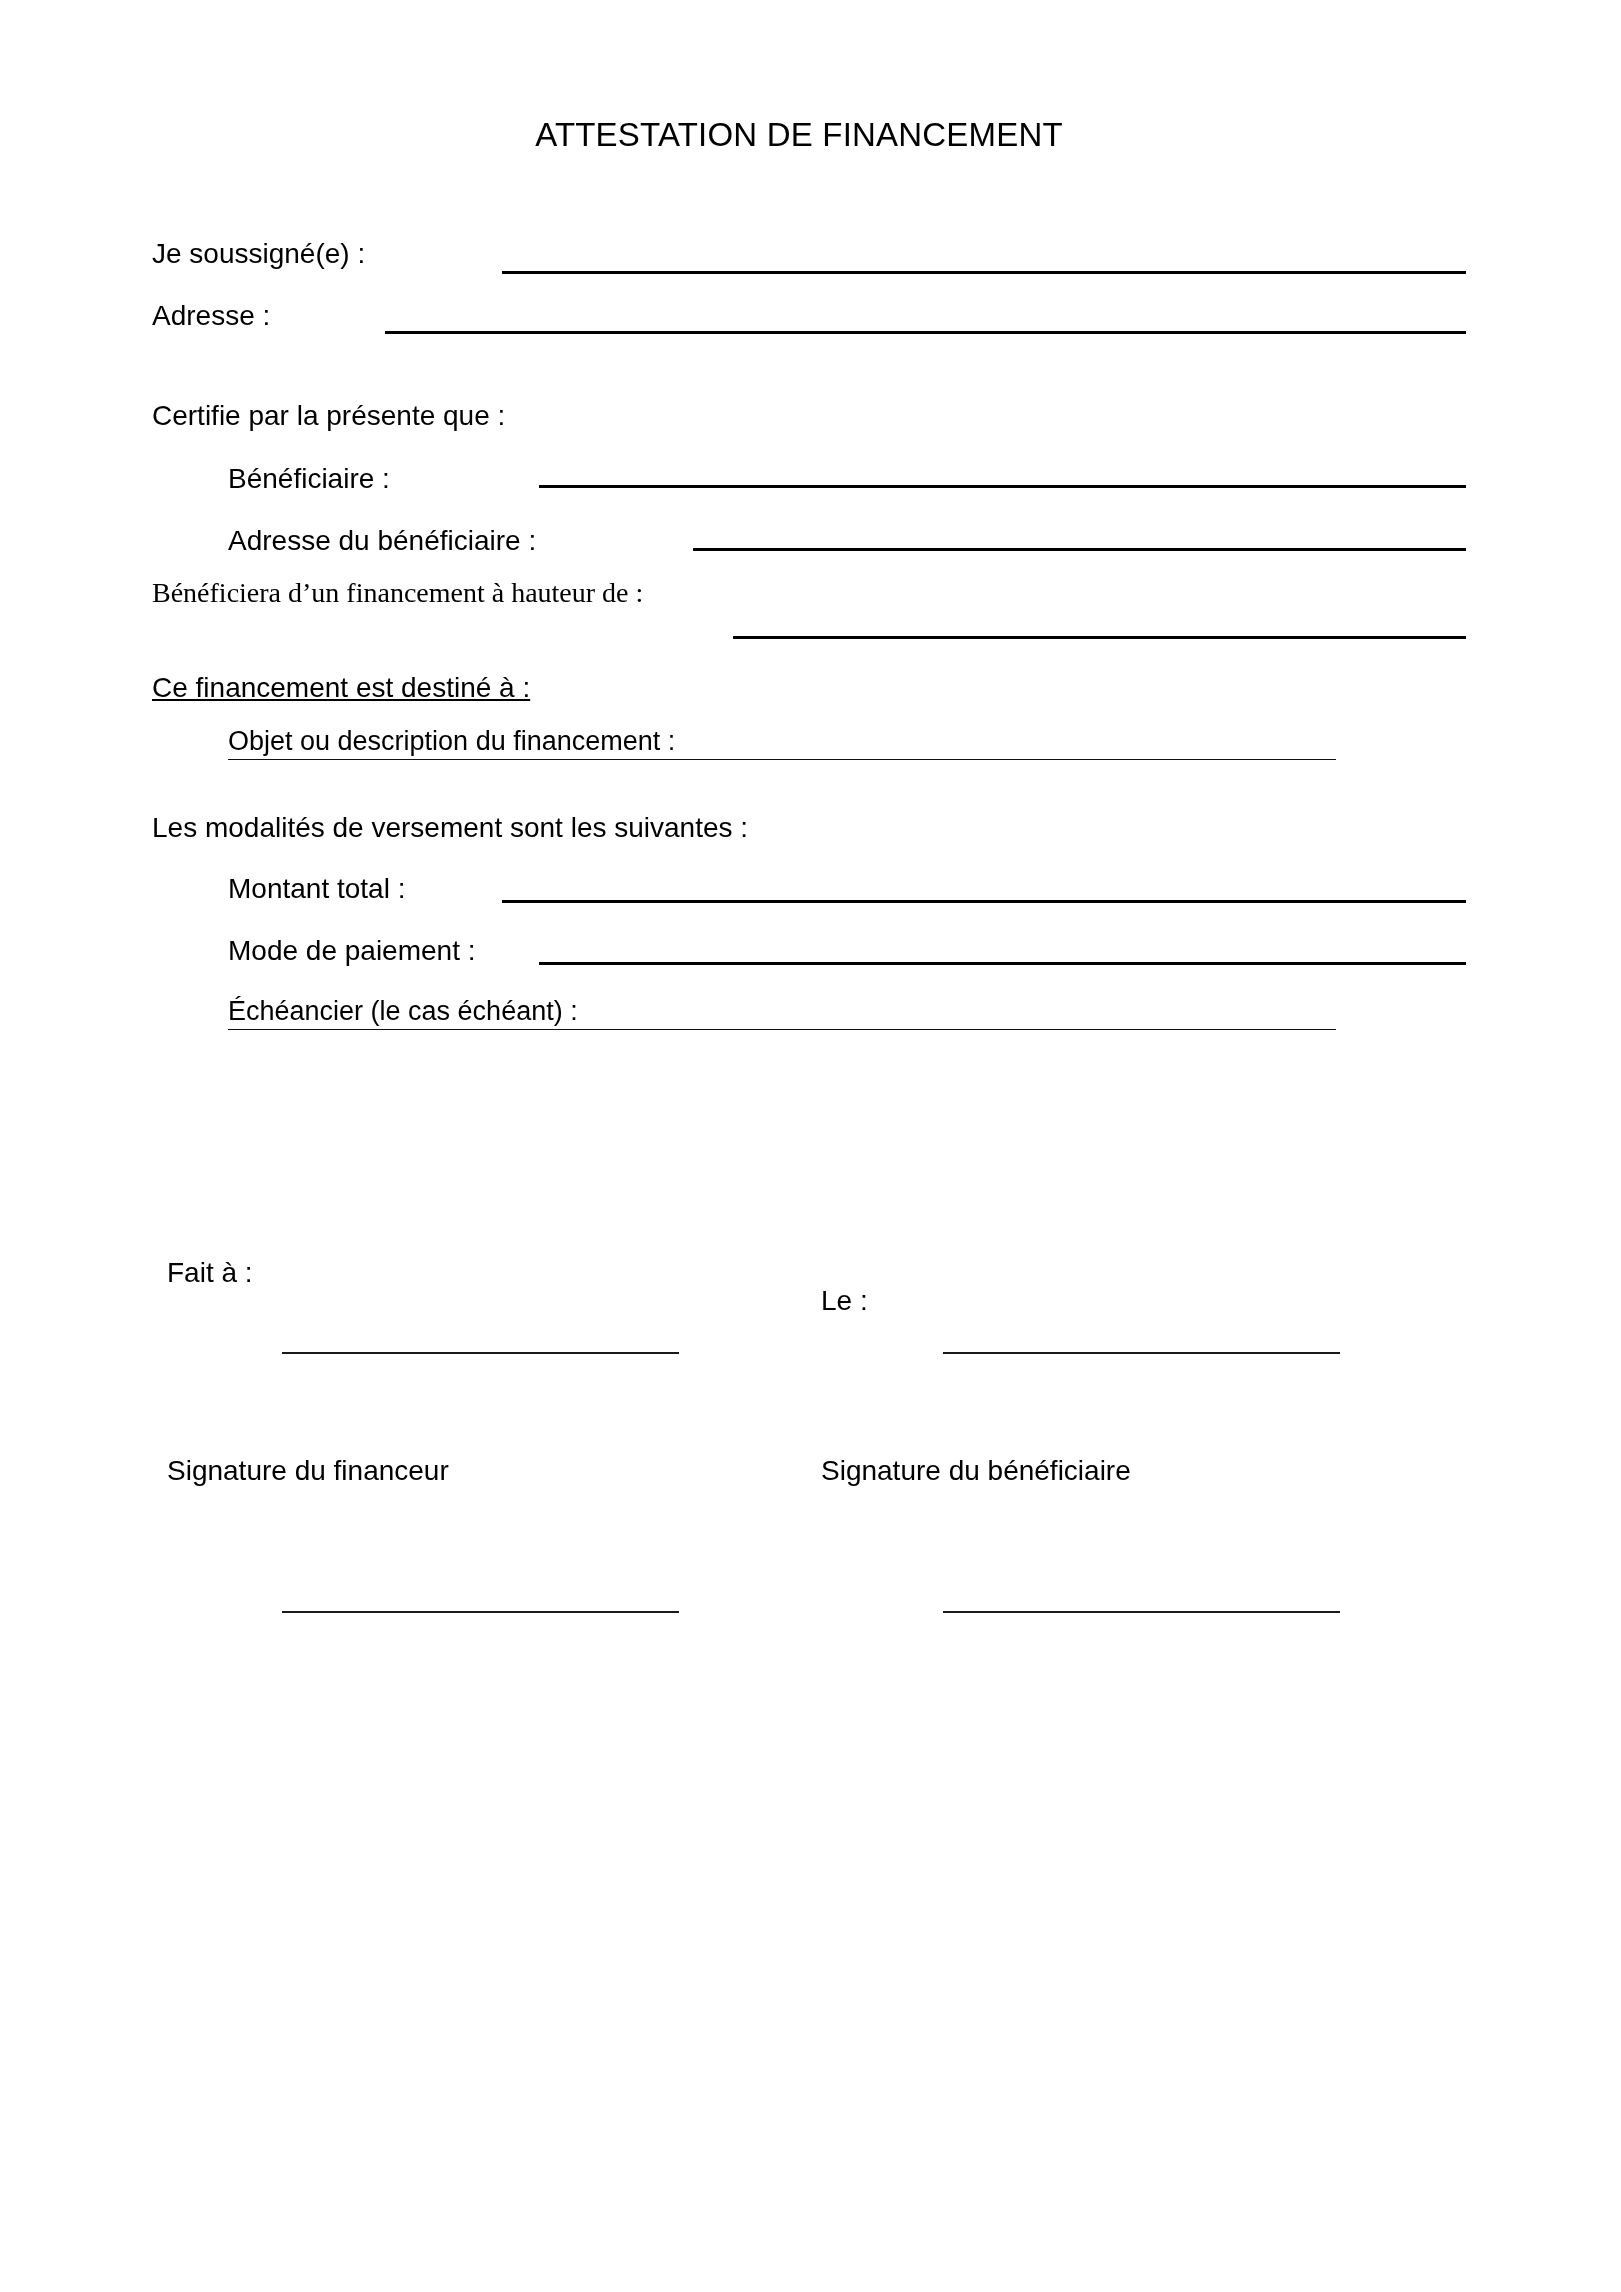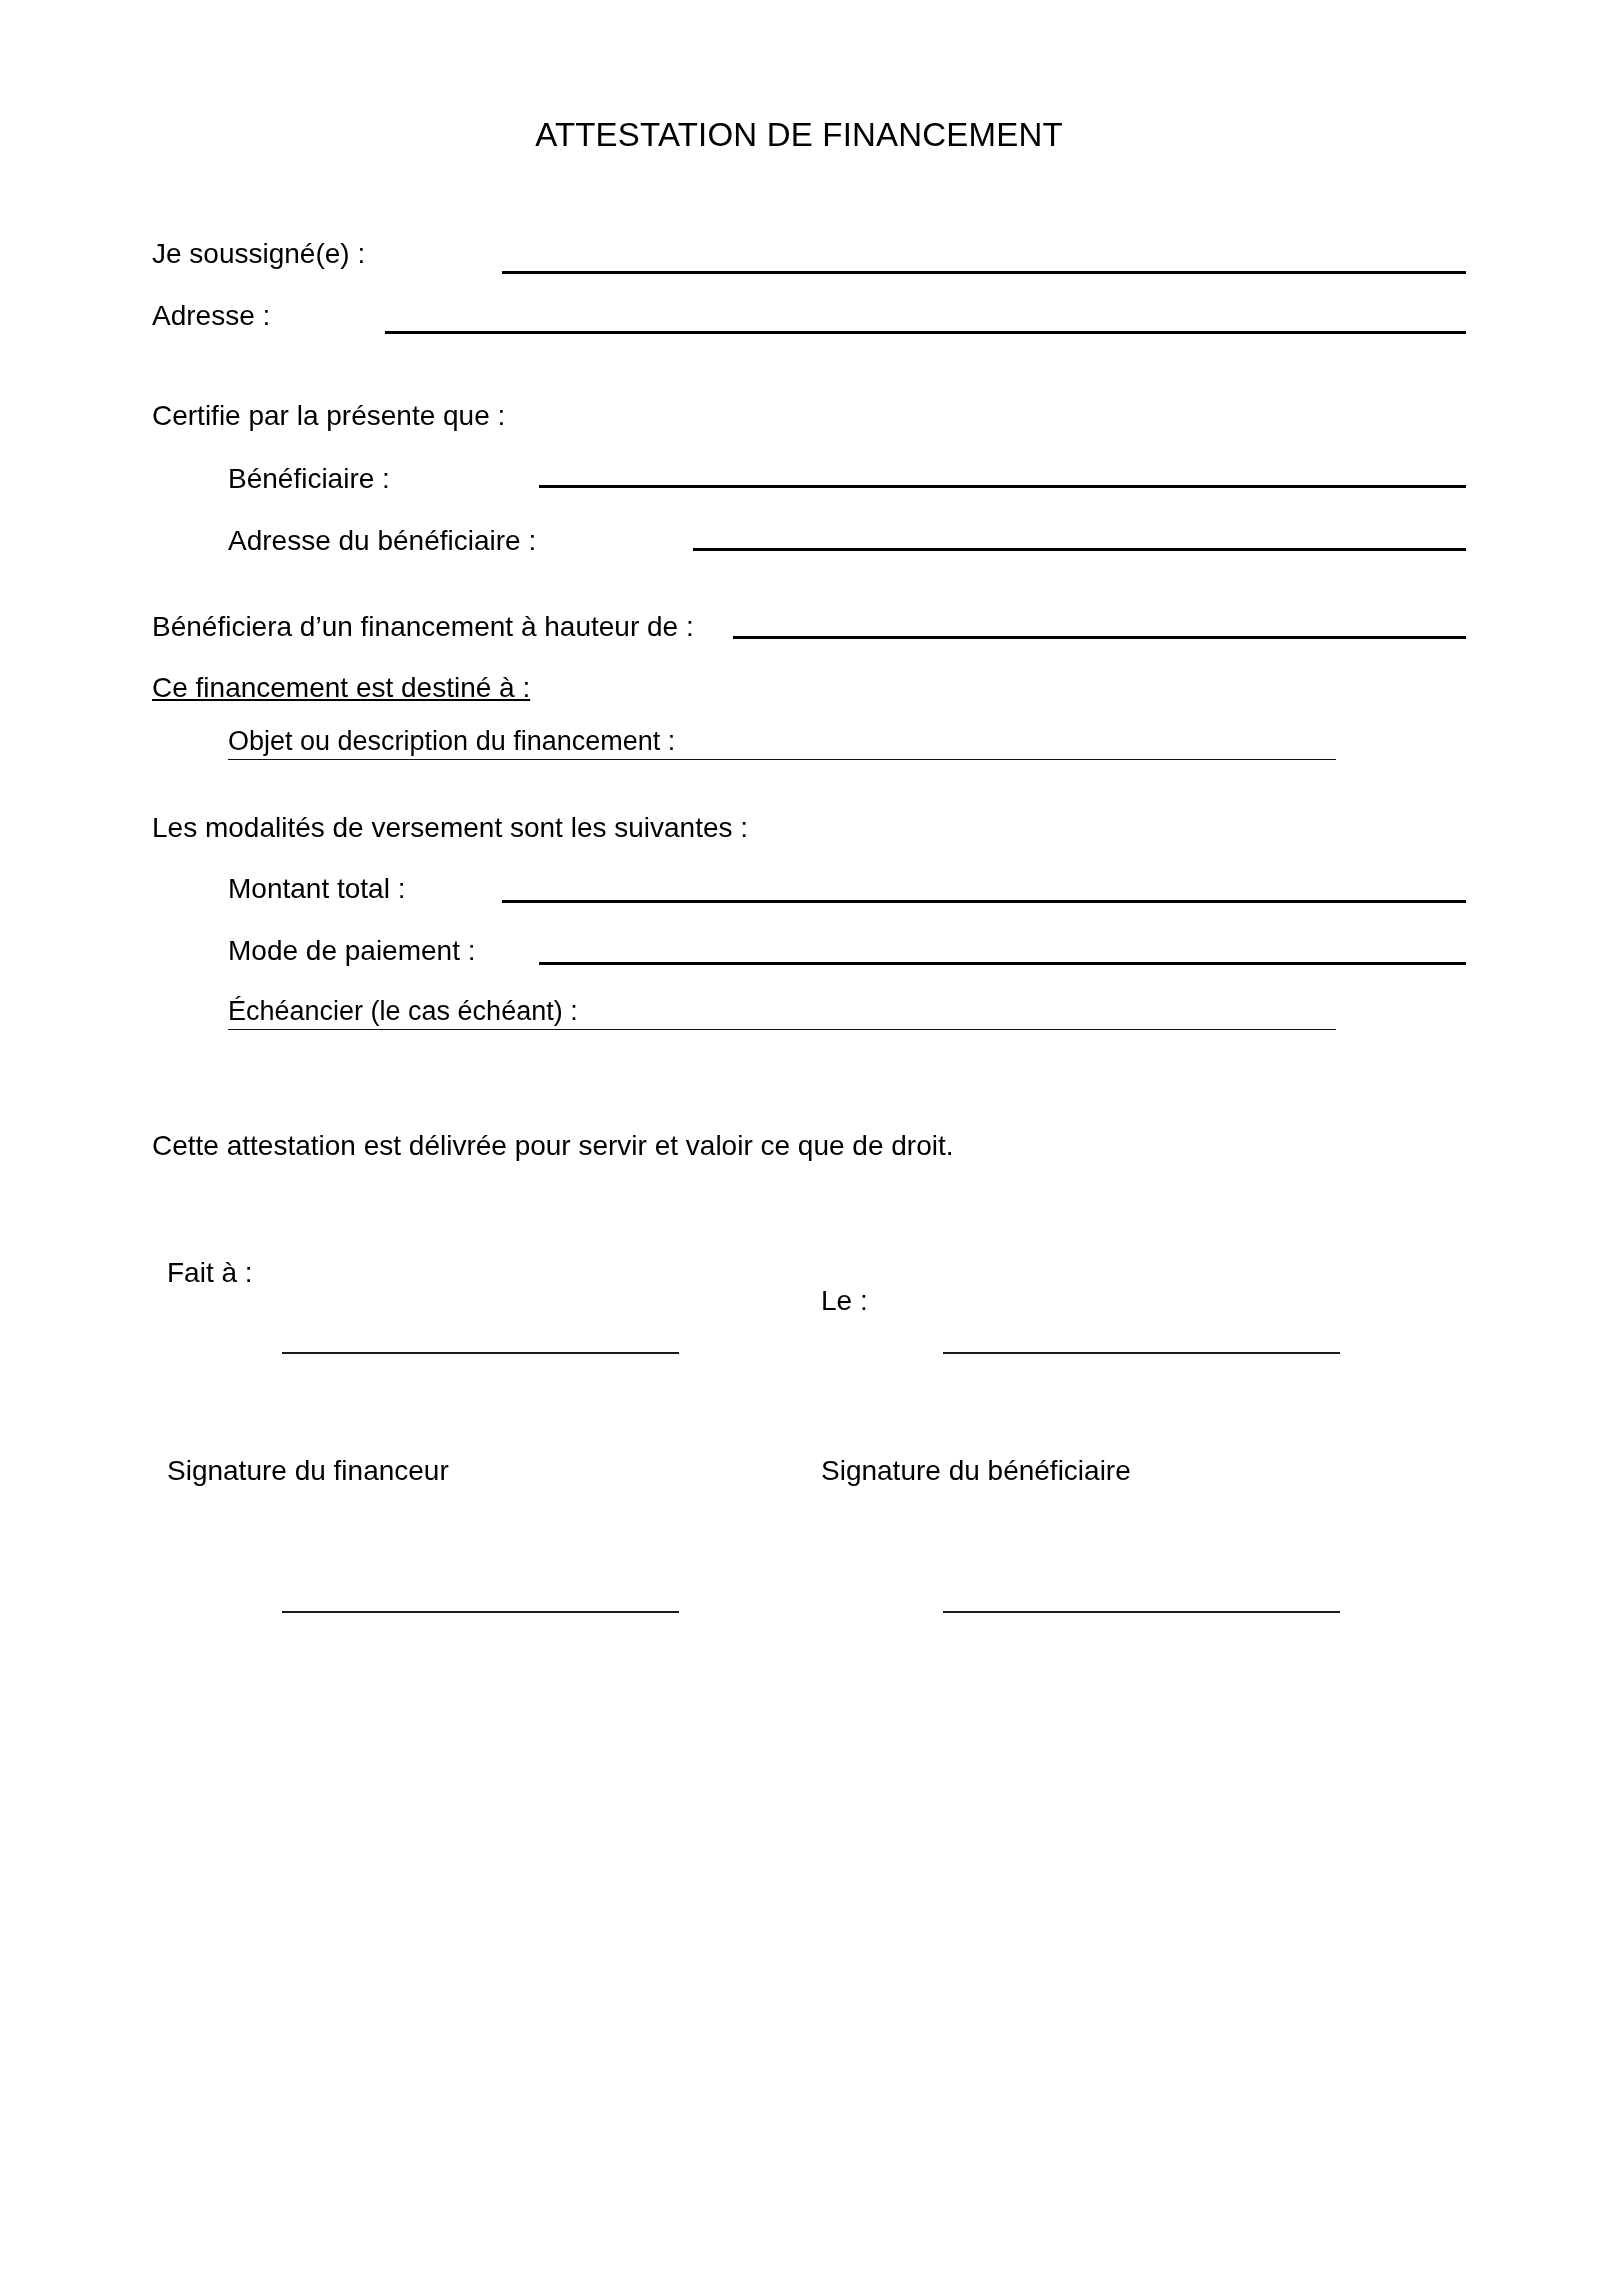--- a/index.html
+++ b/index.html
@@ -83,42 +83,41 @@
   <div class="rule-thick" style="left:385px; top:331px; width:1081px;"></div>
 
   <div class="txt" style="left:152px; top:402px;">Certifie par la présente que :</div>
 
   <div class="txt" style="left:228px; top:465px;">Bénéficiaire :</div>
   <div class="rule-thick" style="left:539px; top:485px; width:927px;"></div>
 
   <div class="txt" style="left:228px; top:527px;">Adresse du bénéficiaire :</div>
   <div class="rule-thick" style="left:693px; top:548px; width:773px;"></div>
 
-  <div class="txt" style="left:152px; top:613px;">Bénéficiera d’un financement à hauteur de :</div>
+  <div class="txt" style="left:152px; top:579px;font-family:Liberation Serif, serif;">Bénéficiera d’un financement à hauteur de :</div>
   <div class="rule-thick" style="left:733px; top:636px; width:733px;"></div>
 
   <div class="txt" style="left:152px; top:674px;text-decoration:underline;">Ce financement est destiné à :</div>
 
   <div class="underline-row" style="left:228px; top:730px; width:1108px;">
     <span class="label">Objet ou description du financement :</span>
   </div>
 
   <div class="txt" style="left:152px; top:814px;">Les modalités de versement sont les suivantes :</div>
 
   <div class="txt" style="left:228px; top:875px;">Montant total :</div>
   <div class="rule-thick" style="left:502px; top:900px; width:964px;"></div>
 
   <div class="txt" style="left:228px; top:937px;">Mode de paiement :</div>
   <div class="rule-thick" style="left:539px; top:962px; width:927px;"></div>
 
   <div class="underline-row" style="left:228px; top:1000px; width:1108px;">
     <span class="label">Échéancier (le cas échéant) :</span>
   </div>
 
-  <div class="txt" style="left:152px; top:1132px;">Cette attestation est délivrée pour servir et valoir ce que de droit.</div>
 
   <div class="txt" style="left:167px; top:1259px;">Fait à :</div>
   <div class="txt" style="left:821px; top:1259px;margin-top:28px;">Le :</div>
 
   <div class="sig-line" style="left:282px; top:1352px; width:397px;"></div>
   <div class="sig-line" style="left:943px; top:1352px; width:397px;"></div>
 
   <div class="txt" style="left:167px; top:1457px;">Signature du financeur</div>
   <div class="txt" style="left:821px; top:1457px;">Signature du bénéficiaire</div>
 

